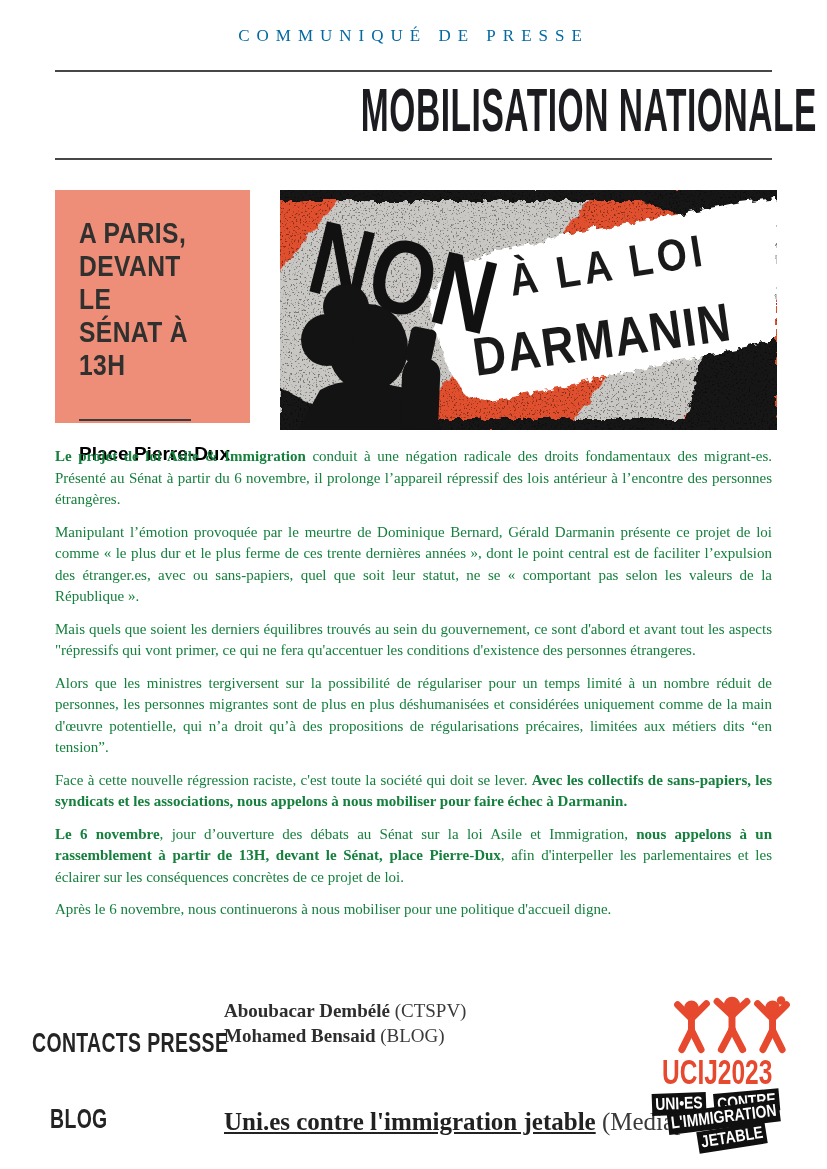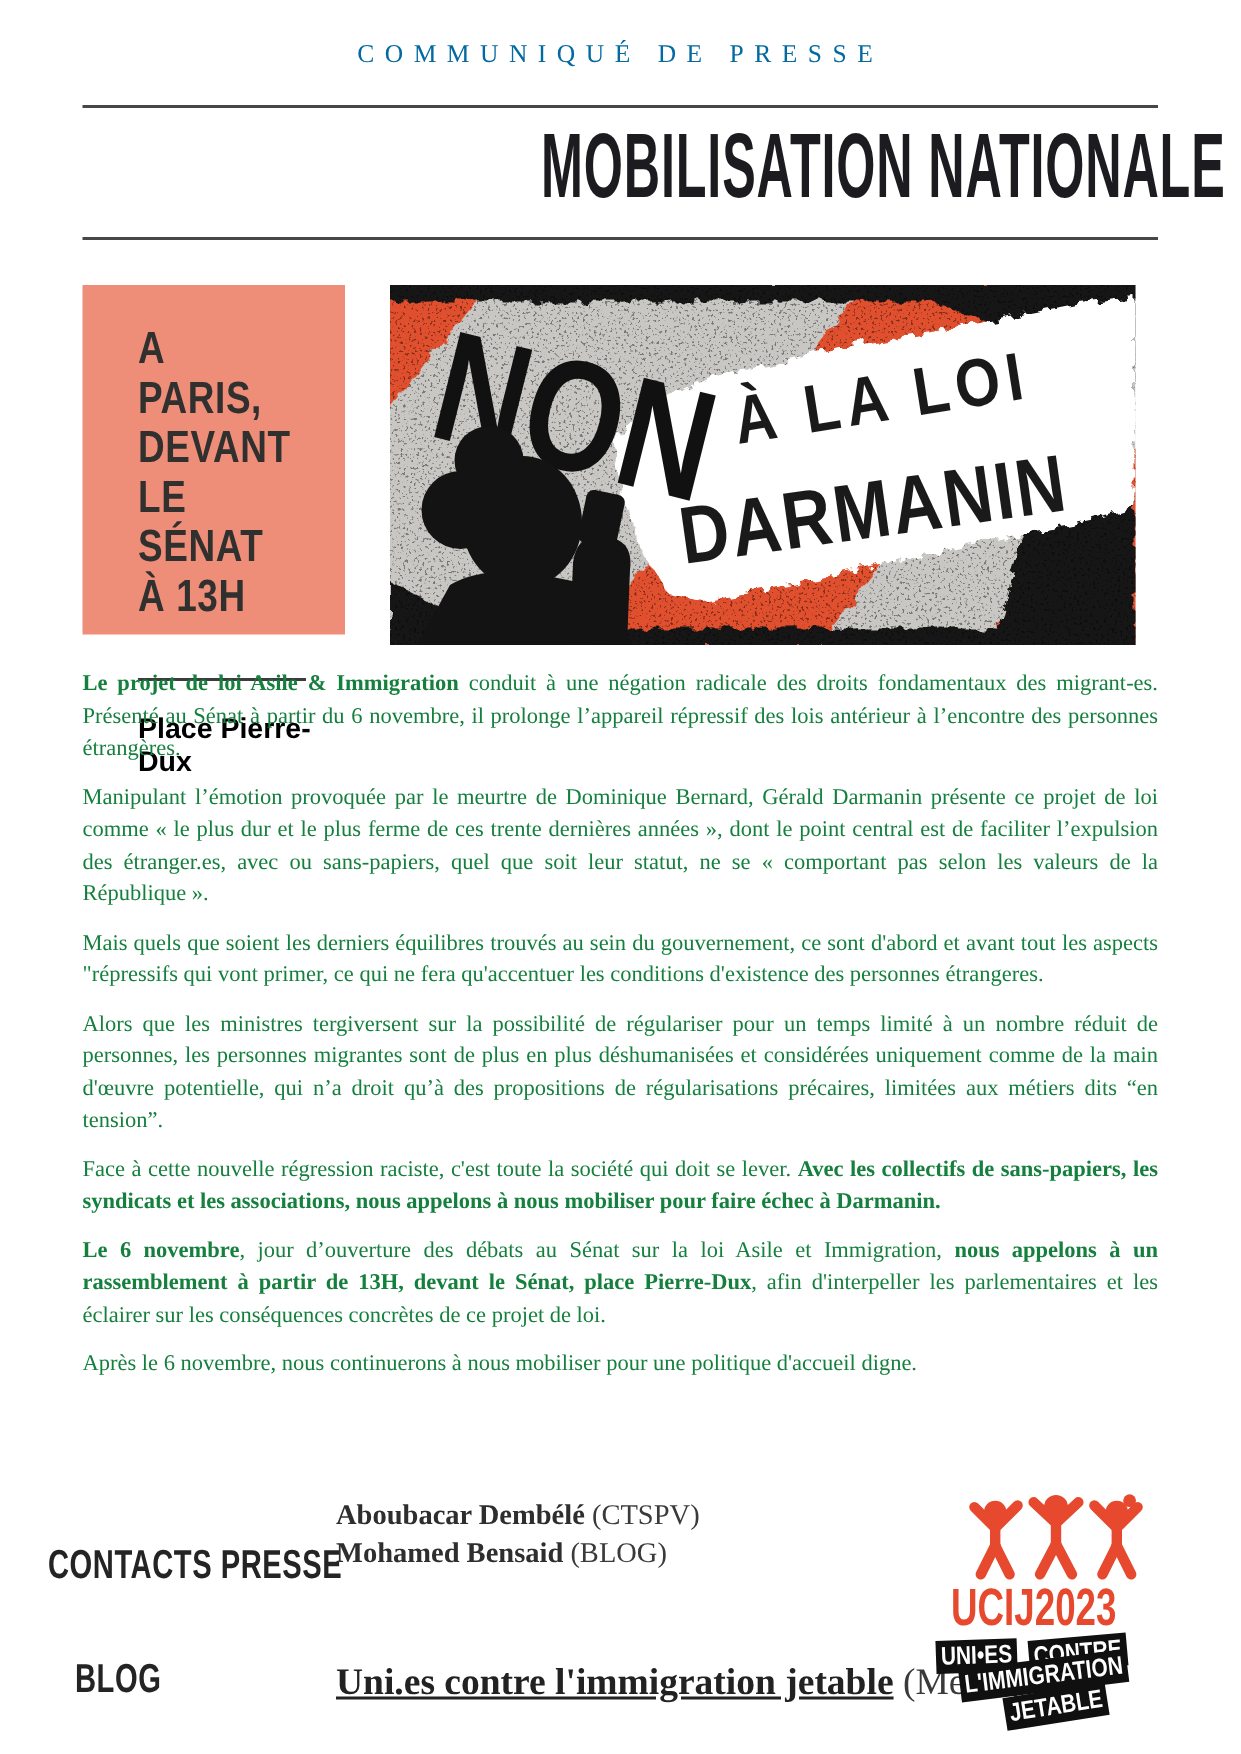--- a/index.html
+++ b/index.html
@@ -37,24 +37,24 @@
     transform-origin:center;
     white-space:nowrap;
     font-weight:bold;
     font-size:61px;
     letter-spacing:1px;
     color:#1c1c20;
   }
   
   .hero{display:flex;gap:30px;margin-top:30px;align-items:flex-start;}
   .info-box{
-    width:175px;height:233px;
+    width:195px;height:233px;
     background:#ee8d78;
     box-sizing:border-box;
-    padding:26px 18px 0 37px;
+    padding:26px 18px 0 24px;
     flex:none;
   }
   .info-heading{
     font-family:"Liberation Sans", sans-serif;
     font-weight:bold;
     font-size:30px;
     line-height:33px;
     letter-spacing:.5px;
     color:#30302f;
     white-space:pre-line;
@@ -87,21 +87,21 @@
     transform-origin:left center;
     white-space:nowrap;
   }
   .label-contacts{position:absolute;left:32px;top:1028px;}
   .label-blog{position:absolute;left:50px;top:1104px;}
   .contacts-list{position:absolute;left:224px;top:998px;font-size:19px;line-height:25px;color:#2e2e2e;}
   .contact-row .org{font-weight:normal;color:#3a3a3a;}
   .blog-line{position:absolute;left:224px;top:1108px;font-size:25px;color:#3a3a3a;}
   .blog-link{color:#222;font-weight:bold;text-decoration:underline;cursor:pointer;}
   
-  .logo{position:absolute;left:624px;top:994px;width:175px;text-decoration:underline;}
+  .logo{position:absolute;left:652px;top:994px;width:175px;text-decoration:underline;}
   .logo-figures{display:block;margin-left:16px;}
   .ucij{margin:-4px 0 0 10px;}
   .ucij .cond-red{
     display:inline-block;
     font-family:"Liberation Sans", sans-serif;
     font-weight:bold;
     font-size:35px;
     color:#e6492d;
     transform:scaleX(.70);
     transform-origin:left center;

